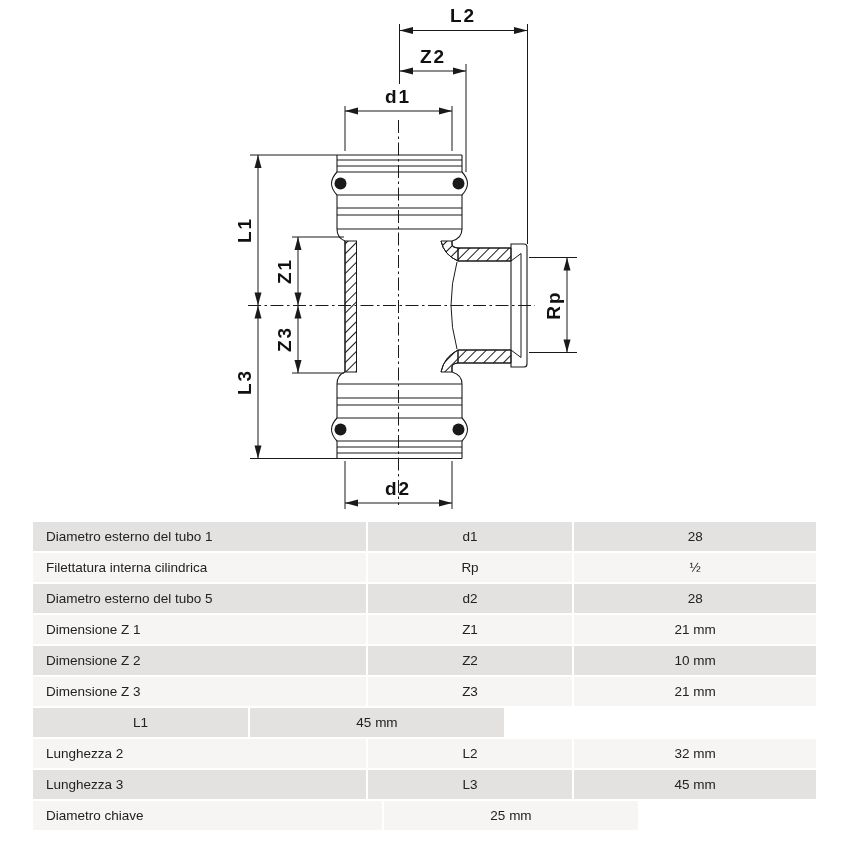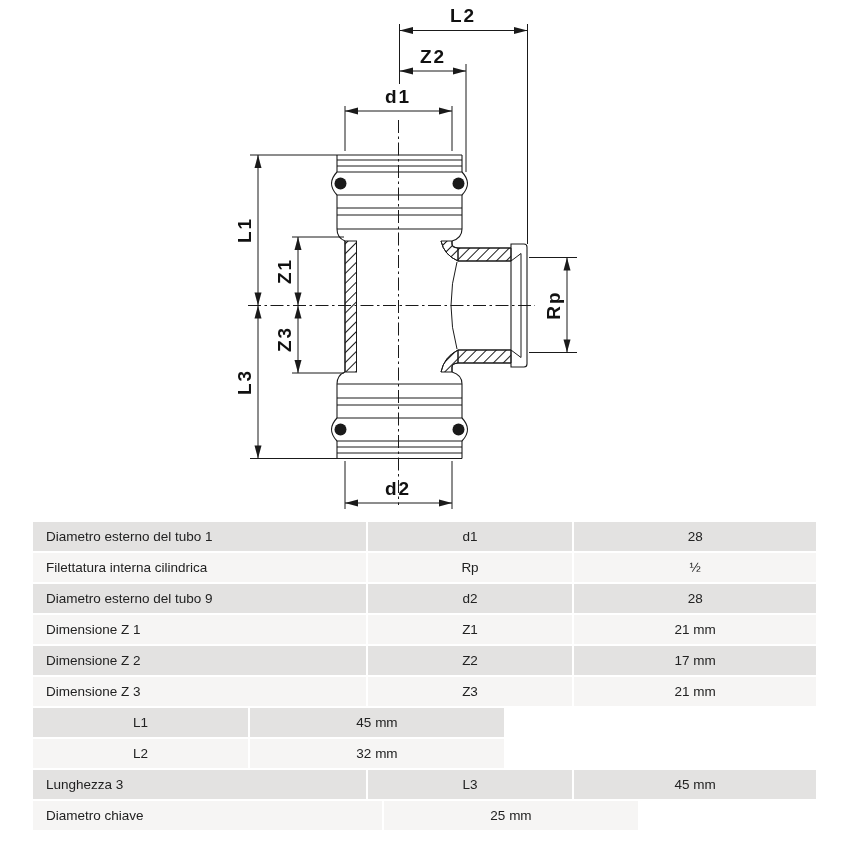--- a/index.html
+++ b/index.html
@@ -224,44 +224,45 @@
         <div class="cell label">Diametro esterno del tubo 1</div>
         <div class="cell symbol">d1</div>
         <div class="cell value">28</div>
       </div>
       <div class="row light">
         <div class="cell label">Filettatura interna cilindrica</div>
         <div class="cell symbol">Rp</div>
         <div class="cell value">½</div>
       </div>
       <div class="row dark">
-        <div class="cell label">Diametro esterno del tubo 9</div>
+        <div class="cell label">Diametro esterno del tubo 5</div>
         <div class="cell symbol">d2</div>
         <div class="cell value">28</div>
       </div>
       <div class="row light">
         <div class="cell label">Dimensione Z 1</div>
         <div class="cell symbol">Z1</div>
         <div class="cell value">21 mm</div>
       </div>
       <div class="row dark">
         <div class="cell label">Dimensione Z 2</div>
         <div class="cell symbol">Z2</div>
-        <div class="cell value">17 mm</div>
+        <div class="cell value">10 mm</div>
       </div>
       <div class="row light">
         <div class="cell label">Dimensione Z 3</div>
         <div class="cell symbol">Z3</div>
         <div class="cell value">21 mm</div>
       </div>
       <div class="row dark">
         <div class="cell symbol">L1</div>
         <div class="cell value">45 mm</div>
       </div>
       <div class="row light">
+        <div class="cell label">Lunghezza 2</div>
         <div class="cell symbol">L2</div>
         <div class="cell value">32 mm</div>
       </div>
       <div class="row dark">
         <div class="cell label">Lunghezza 3</div>
         <div class="cell symbol">L3</div>
         <div class="cell value">45 mm</div>
       </div>
       <div class="row light">
         <div class="cell label">Diametro chiave</div>

